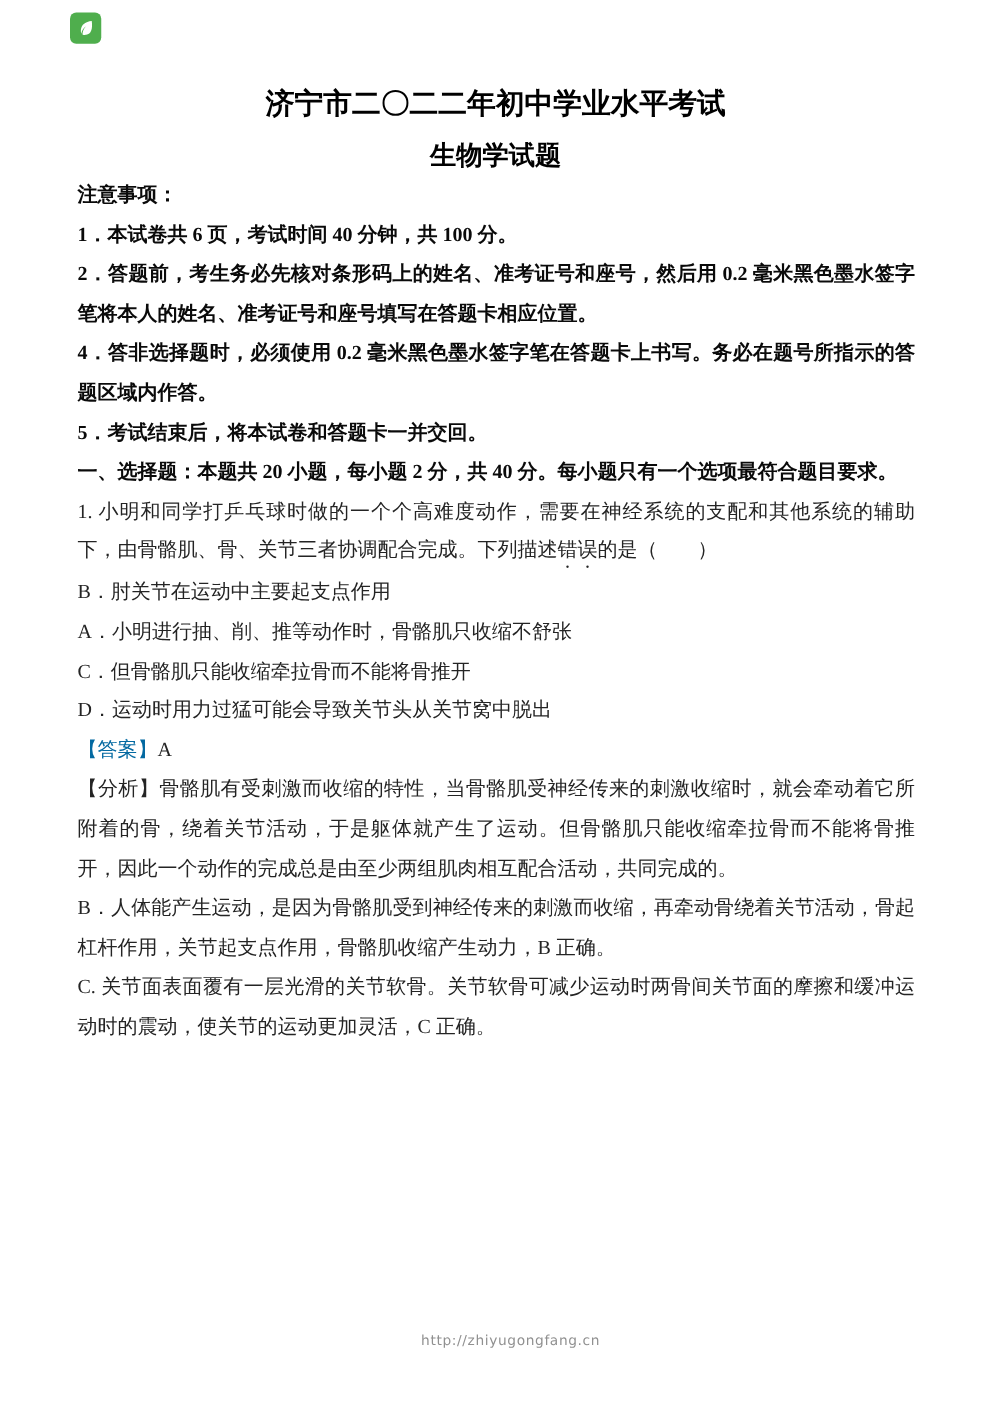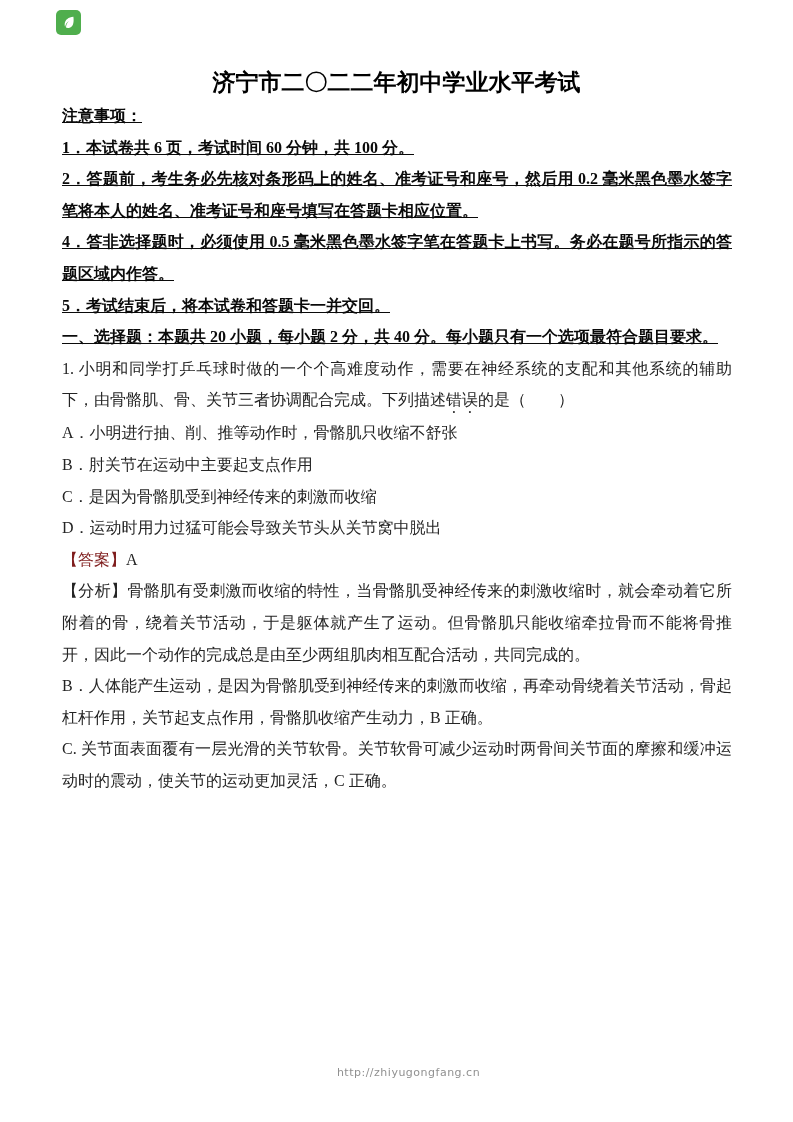--- a/index.html
+++ b/index.html
@@ -26,23 +26,23 @@
   .subtitle{
     margin:15px 0 0 0;
     font-size:21px;line-height:26px;
     font-weight:700;text-align:center;color:#000;
   }
   .content{
     margin:4px 61px 0 62px;
     font-size:16px;line-height:31.6px;
   }
   .content p{margin:0;text-align:justify;}
-  .b{font-weight:700;color:#0a0a0a;text-decoration:underline;}
+  .b{font-weight:700;color:#0a0a0a;}
   .r{font-weight:400;color:#242424;}
-  .blue{color:#7f1d1d;}
+  .blue{color:#0369a1;}
   .emph{
     -webkit-text-emphasis:filled dot;
     -webkit-text-emphasis-position:under left;
     text-emphasis:filled dot;
     text-emphasis-position:under left;
   }
   .footer{
     position:absolute;left:0;top:1066px;width:100%;
     text-align:center;
     font-family:"DejaVu Sans","Liberation Sans",sans-serif;
@@ -56,36 +56,37 @@
 
   <div class="logo">
     <span>
       <svg viewBox="0 0 24 24" aria-hidden="true">
         <path fill="#ffffff" d="M18.2 4.8c-6.4.7-10.3 3.5-11 8.9-.2 1.4 0 2.7.5 3.9.4-3 2-5.8 4.7-7.5-2.2 2.2-3.5 5.1-3.6 8.3 1.1.5 2.4.7 3.7.4 5.2-.9 6.7-6 5.7-14z"></path>
       </svg>
     </span>
   </div>
 
   <h1 class="title">济宁市二〇二二年初中学业水平考试</h1>
+  <h2 class="subtitle">生物学试题</h2>
 
   <div class="content">
 
     <p class="b">注意事项：</p>
-    <p class="b">1．本试卷共 6 页，考试时间 60 分钟，共 100 分。</p>
+    <p class="b">1．本试卷共 6 页，考试时间 40 分钟，共 100 分。</p>
     <p class="b">2．答题前，考生务必先核对条形码上的姓名、准考证号和座号，然后用 0.2 毫米黑色墨水签字笔将本人的姓名、准考证号和座号填写在答题卡相应位置。</p>
-    <p class="b">4．答非选择题时，必须使用 0.5 毫米黑色墨水签字笔在答题卡上书写。务必在题号所指示的答题区域内作答。</p>
+    <p class="b">4．答非选择题时，必须使用 0.2 毫米黑色墨水签字笔在答题卡上书写。务必在题号所指示的答题区域内作答。</p>
     <p class="b">5．考试结束后，将本试卷和答题卡一并交回。</p>
 
     <p class="b">一、选择题：本题共 20 小题，每小题 2 分，共 40 分。每小题只有一个选项最符合题目要求。</p>
 
     <p class="r"><span>1. 小明和同学打乒乓球时做的一个个高难度动作，需要在神经系统的支配和其他系统的辅助下，由骨骼肌、骨、关节三者协调配合完成。下列描述</span><span class="emph">错误</span><span>的是（　　）</span></p>
 
+    <p class="r">B．肘关节在运动中主要起支点作用</p>
     <p class="r">A．小明进行抽、削、推等动作时，骨骼肌只收缩不舒张</p>
-    <p class="r">B．肘关节在运动中主要起支点作用</p>
-    <p class="r">C．是因为骨骼肌受到神经传来的刺激而收缩</p>
+    <p class="r">C．但骨骼肌只能收缩牵拉骨而不能将骨推开</p>
     <p class="r">D．运动时用力过猛可能会导致关节头从关节窝中脱出</p>
 
     <p class="r"><span class="blue">【答案】</span><span>A</span></p>
 
 
     <p class="r"><span>【分析】</span><span>骨骼肌有受刺激而收缩的特性，当骨骼肌受神经传来的刺激收缩时，就会牵动着它所附着的骨，绕着关节活动，于是躯体就产生了运动。但骨骼肌只能收缩牵拉骨而不能将骨推开，因此一个动作的完成总是由至少两组肌肉相互配合活动，共同完成的。</span></p>
 
     <p class="r">B．人体能产生运动，是因为骨骼肌受到神经传来的刺激而收缩，再牵动骨绕着关节活动，骨起杠杆作用，关节起支点作用，骨骼肌收缩产生动力，B 正确。</p>
     <p class="r">C. 关节面表面覆有一层光滑的关节软骨。关节软骨可减少运动时两骨间关节面的摩擦和缓冲运动时的震动，使关节的运动更加灵活，C 正确。</p>
 

